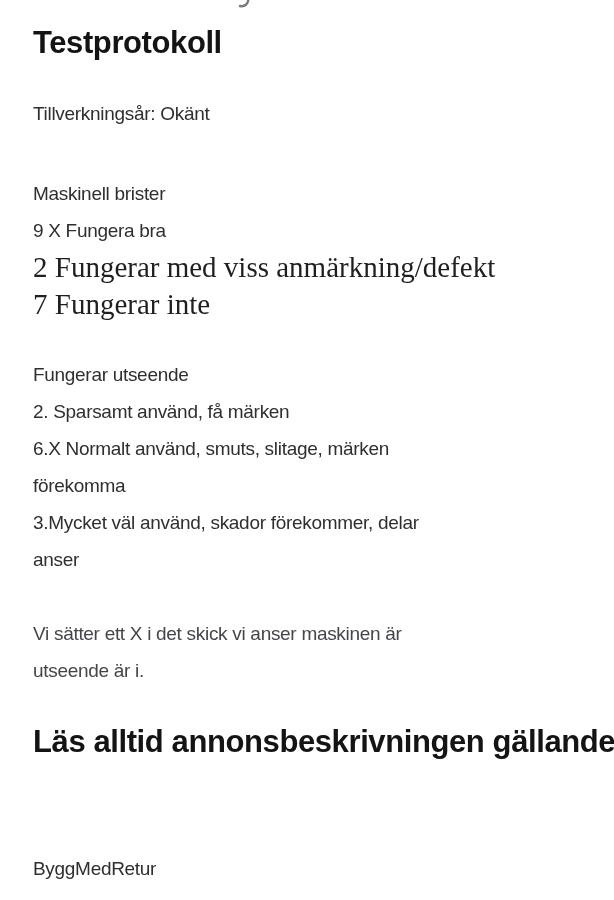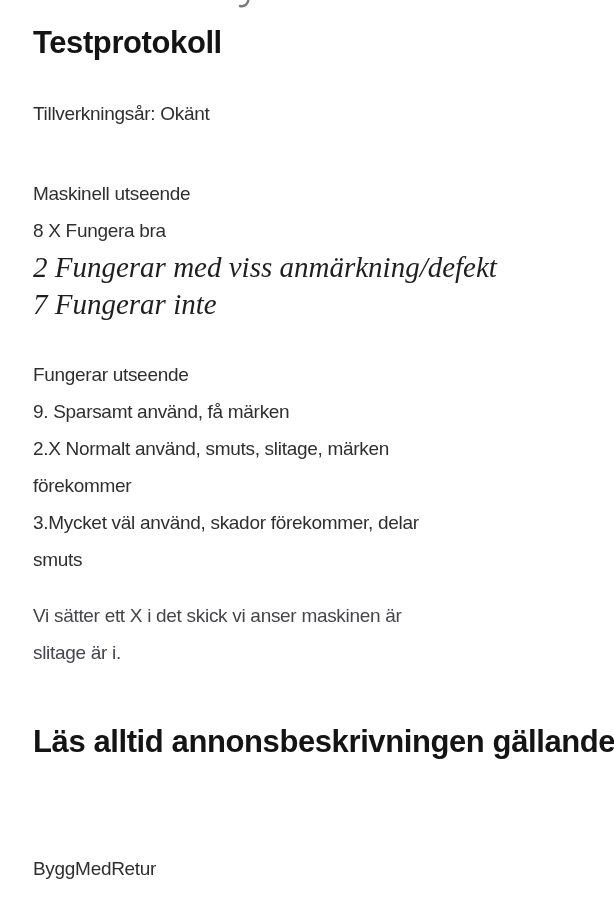--- a/index.html
+++ b/index.html
@@ -35,21 +35,20 @@
     font-size: 31px;
     font-weight: 700;
     letter-spacing: -0.4px;
     color: var(--heading_text, #141414);
   }
   .line.serif {
     font-family: "Liberation Serif", "DejaVu Serif", serif;
     font-size: 29px;
     letter-spacing: 0;
     color: var(--serif_text, #1f1f1f);
-    font-style: italic;
   }
   .line.muted {
     color: var(--note_text, #46464a);
   }
   .cutoff-fragment {
     position: absolute;
     top: 0;
     left: 238px;
     width: 12px;
     height: 8px;
@@ -72,38 +71,38 @@
 
   <div class="para" style="top:24px">
     <span class="line bold">Testprotokoll</span>
   </div>
 
   <div class="para" style="top:95px">
     <span class="line">Tillverkningsår: Okänt</span>
   </div>
 
   <div class="para" style="top:175px">
-    <span class="line">Maskinell utseende</span>
-    <span class="line">8 X Fungera bra</span>
+    <span class="line">Maskinell brister</span>
+    <span class="line">9 X Fungera bra</span>
     <span class="line serif">2 Fungerar med viss anmärkning/defekt</span>
     <span class="line serif">7 Fungerar inte</span>
   </div>
 
   <div class="para" style="top:356px">
     <span class="line">Fungerar utseende</span>
-    <span class="line">9. Sparsamt använd, få märken</span>
-    <span class="line">2.X Normalt använd, smuts, slitage, märken</span>
-    <span class="line">förekommer</span>
+    <span class="line">2. Sparsamt använd, få märken</span>
+    <span class="line">6.X Normalt använd, smuts, slitage, märken</span>
+    <span class="line">förekomma</span>
     <span class="line">3.Mycket väl använd, skador förekommer, delar</span>
-    <span class="line">smuts</span>
+    <span class="line">anser</span>
   </div>
 
-  <div class="para" style="top:597px">
+  <div class="para" style="top:615px">
     <span class="line muted">Vi sätter ett X i det skick vi anser maskinen är</span>
-    <span class="line muted">slitage är i.</span>
+    <span class="line muted">utseende är i.</span>
   </div>
 
   <div class="para" style="top:723px">
     <span class="line bold">Läs alltid annonsbeskrivningen gällande</span>
   </div>
 
   <div class="para" style="top:850px">
     <span class="line">ByggMedRetur</span>
   </div>
 

